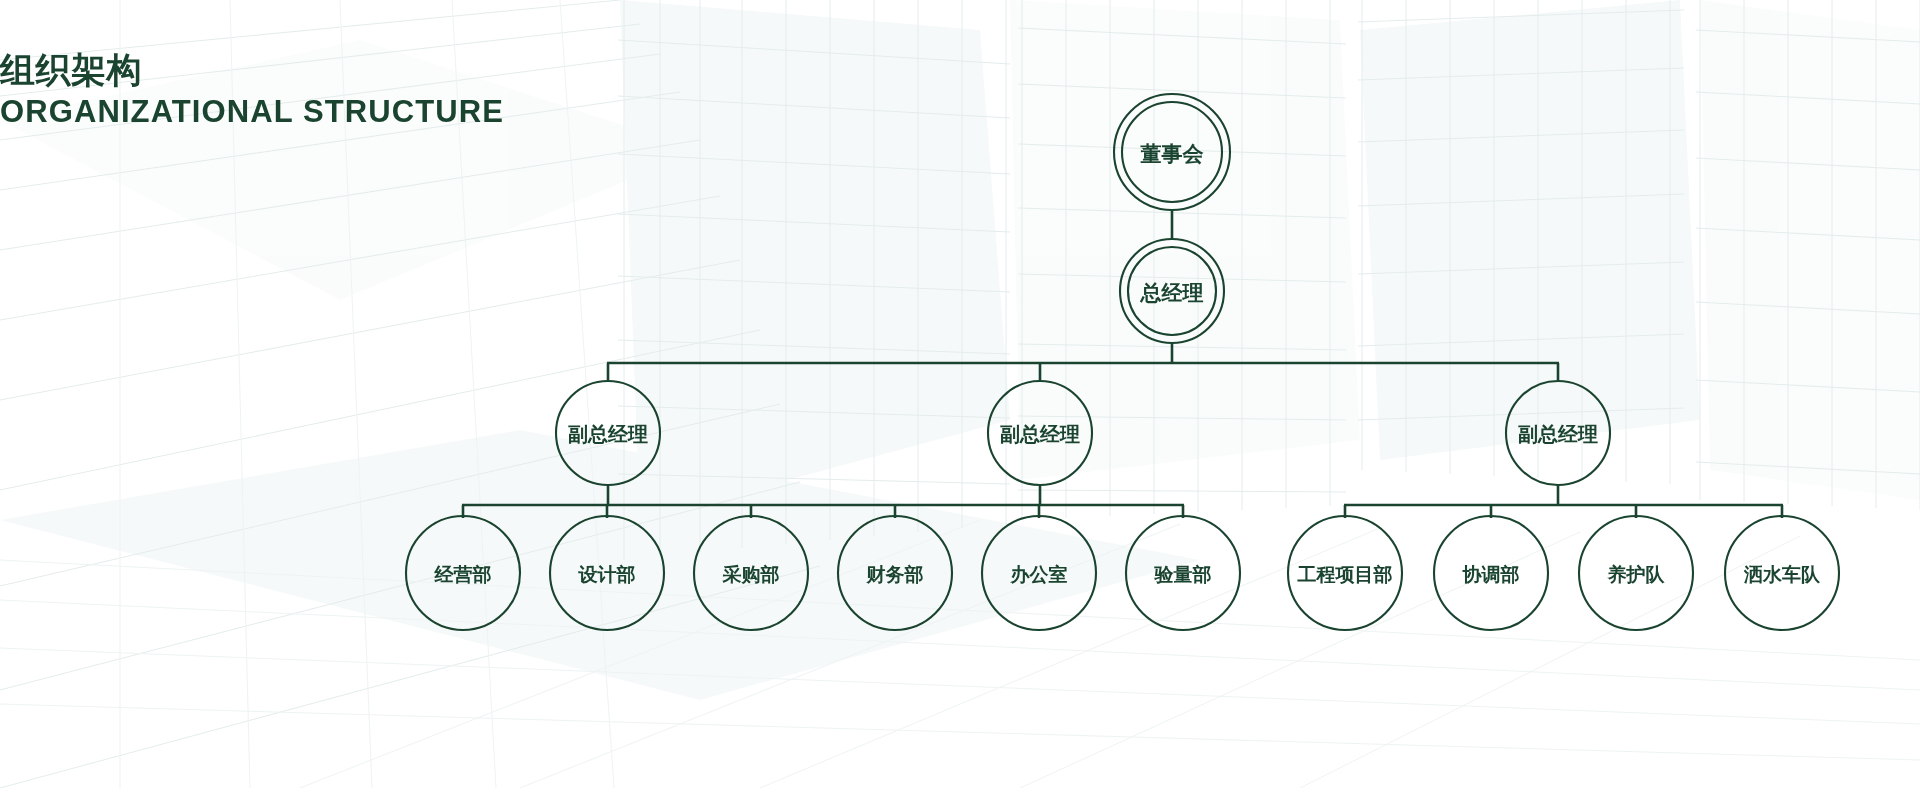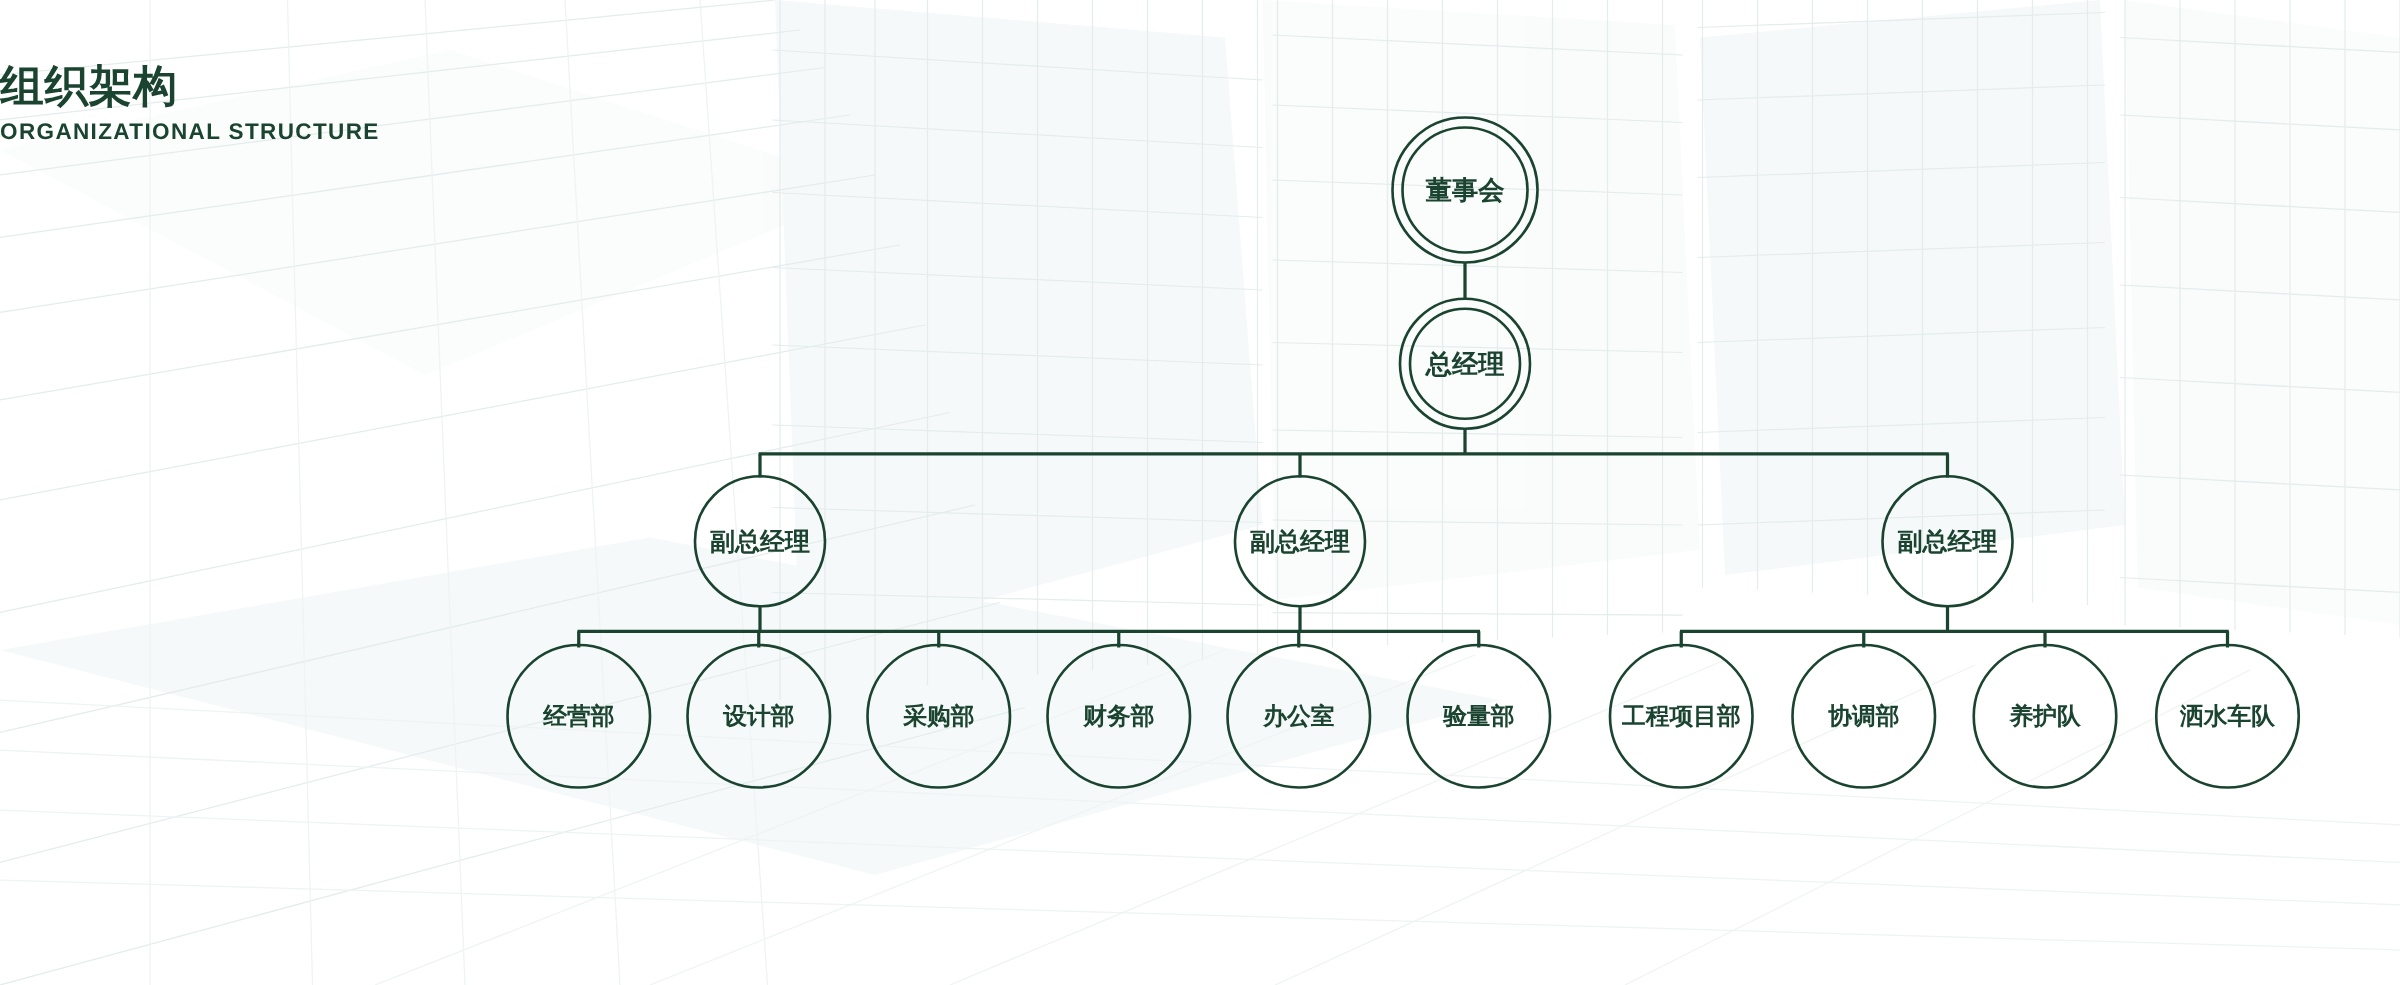--- a/index.html
+++ b/index.html
@@ -43,21 +43,21 @@
     display: block;
     font-size: 35px;
     font-weight: 700;
     letter-spacing: 0.5px;
     color: #1a4430;
     margin: 0 0 9px 0;
     white-space: nowrap;
   }
   #title-en {
     display: block;
-    font-size: 18px;
+    font-size: 31px;
     font-weight: 700;
     letter-spacing: 1.1px;
     color: #1a4430;
     margin: 0;
     white-space: nowrap;
   }
   .node-label {
     font-family: "Liberation Sans", "DejaVu Sans", sans-serif;
     font-weight: 700;
     fill: #1a4430;

